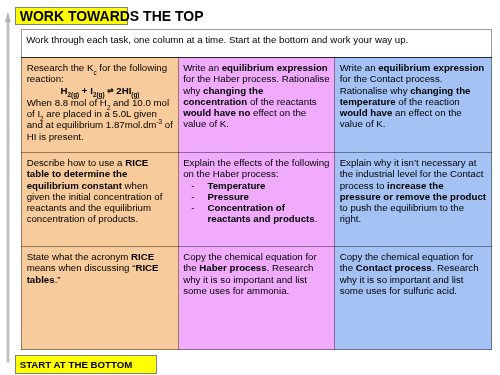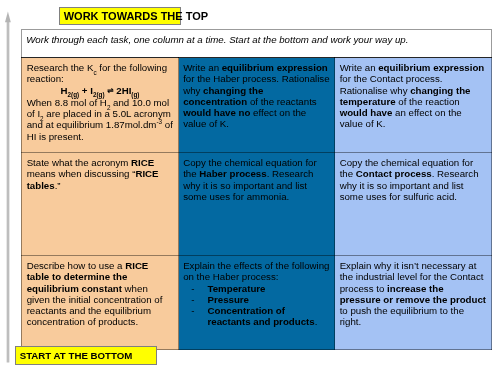--- a/index.html
+++ b/index.html
@@ -21,45 +21,45 @@
     background: #FFFF00;
     border: 1px solid #808080;
     box-sizing: border-box;
     font-weight: bold;
     color: #000;
     display: flex;
     align-items: center;
     white-space: nowrap;
   }
   .banner span { padding-left: 3.9px; }
-  #banner-top    { left: 14.8px; top: 6.8px;   width: 122px; height: 18.4px; font-size: 11px; margin-left: 44px; }
-  #banner-bottom { left: 14.8px; top: 346px; width: 142.2px; height: 18.7px; font-size: 9.7px; }
+  #banner-top    { left: 14.8px; top: 6.8px;   width: 113px; height: 18.4px; font-size: 14px; }
+  #banner-bottom { left: 14.8px; top: 355px; width: 142.2px; height: 18.7px; font-size: 9.7px; }
 
   #colbg .cbg { position:absolute; top:57px; height:292px; }
   
   #grid {
     position: absolute;
     left: 21px; top: 29px;
     width: 470px; height: 320px;
     border-collapse: collapse;
     table-layout: fixed;
   }
   #grid td {
     vertical-align: top;
     box-sizing: border-box;
     padding: 4.0px 4.15px 0 4.15px;
     font-size: 9.7px;
     line-height: 11.3px;
     color: #000;
     border: 1px solid rgba(0,0,0,0.40);
   }
-  #grid tr.head td { background: #ffffff; border: 1px solid #9b9b9b; border-bottom: 1px solid rgba(0,0,0,0.85); font-style: italic; }
+  #grid tr.head td { background: #ffffff; border: 1px solid #9b9b9b; border-bottom: 1px solid rgba(0,0,0,0.85); }
   .c-orange { background: #F8CB9C; }
   #grid td.c-orange, #grid td.c-blue { padding-left: 4.65px; padding-right: 4.65px; }
-  .c-green  { background: #0369a1; }
+  .c-green  { background: #f0abfc; }
   .c-blue   { background: #A4C2F4; }
 
   sub { font-size: 0.655em; vertical-align: baseline; position: relative; top: 0.57em; line-height: 0; }
   sup { font-size: 0.655em; vertical-align: baseline; position: relative; top: -0.70em; line-height: 0; }
   .eq { text-align: center; font-weight: bold; }
   .eqarrow { font-size: 0.78em; display:inline-block; position:relative; top:-0.04em; }
   ul.dash { list-style: none; margin: 0; padding: 0 0 0 8.2px; }
   ul.dash li { position: relative; padding-left: 16.2px; }
   ul.dash li::before { content: "-"; position: absolute; left: 0; }
 </style>
@@ -92,56 +92,56 @@
         <tr class="head" style="height:28px">
       <td colspan="3">
         <span>Work through each task, one column at a time. Start at the bottom and work your way up.</span>
       </td>
     </tr>
     <tr style="height:95px">
       <td class="c-orange">
         <div>
           <span>Research the K</span><sub>c</sub><span> for the following reaction:</span>
           <div class="eq"><span>H</span><sub>2(g)</sub><span> + </span><span>I</span><sub>2(g)</sub><span> </span><span class="eqarrow">⇌</span><span> 2HI</span><sub>(g)</sub></div>
-          <span>When 8.8 mol of H</span><sub>2</sub><span> and 10.0 mol of I</span><sub>2</sub><span> are placed in a 5.0L acronym and at equilibrium 1.87mol.dm</span><sup>-3</sup><span> of HI is present.</span>
+          <span>When 8.8 mol of H</span><sub>2</sub><span> and 10.0 mol of I</span><sub>2</sub><span> are placed in a 5.0L given and at equilibrium 1.87mol.dm</span><sup>-3</sup><span> of HI is present.</span>
         </div>
       </td>
       <td class="c-green">
         <span>Write an </span><b>equilibrium expression</b><span> for the Haber process. Rationalise why </span><b>changing the concentration</b><span> of the reactants </span><b>would have no</b><span> effect on the value of K.</span>
       </td>
       <td class="c-blue">
         <span>Write an </span><b>equilibrium expression</b><span> for the Contact process. Rationalise why </span><b>changing the temperature</b><span> of the reaction </span><b>would have</b><span> an effect on the value of K.</span>
-      </td>
-    </tr>
-    <tr style="height:103px">
-      <td class="c-orange">
-        <span>State what the acronym </span><b>RICE</b><span> means when discussing “</span><b>RICE tables</b><span>.”</span>
-      </td>
-      <td class="c-green">
-        <span>Copy the chemical equation for the </span><b>Haber process</b><span>. Research why it is so important and list some uses for ammonia.</span>
-      </td>
-      <td class="c-blue">
-        <span>Copy the chemical equation for the </span><b>Contact process</b><span>. Research why it is so important and list some uses for sulfuric acid.</span>
       </td>
     </tr>
     <tr style="height:94px">
       <td class="c-orange">
         <span>Describe how to use a </span><b>RICE table to determine the equilibrium constant</b><span> when given the initial concentration of reactants and the equilibrium concentration of products.</span>
       </td>
       <td class="c-green">
         <span>Explain the effects of the following on the Haber process:</span>
         <ul class="dash">
           <li><b>Temperature</b></li>
           <li><b>Pressure</b></li>
           <li><b>Concentration of reactants and products</b><span>.</span></li>
         </ul>
       </td>
       <td class="c-blue">
         <span>Explain why it isn’t necessary at the industrial level for the Contact process to </span><b>increase the pressure or remove the product</b><span> to push the equilibrium to the right.</span>
       </td>
     </tr>
+    <tr style="height:103px">
+      <td class="c-orange">
+        <span>State what the acronym </span><b>RICE</b><span> means when discussing “</span><b>RICE tables</b><span>.”</span>
+      </td>
+      <td class="c-green">
+        <span>Copy the chemical equation for the </span><b>Haber process</b><span>. Research why it is so important and list some uses for ammonia.</span>
+      </td>
+      <td class="c-blue">
+        <span>Copy the chemical equation for the </span><b>Contact process</b><span>. Research why it is so important and list some uses for sulfuric acid.</span>
+      </td>
+    </tr>
   </tbody>
     </table>
 
   <div id="banner-bottom" class="banner">
     <span>START AT THE BOTTOM</span>
   </div>
 </div>
 
 </body></html>

